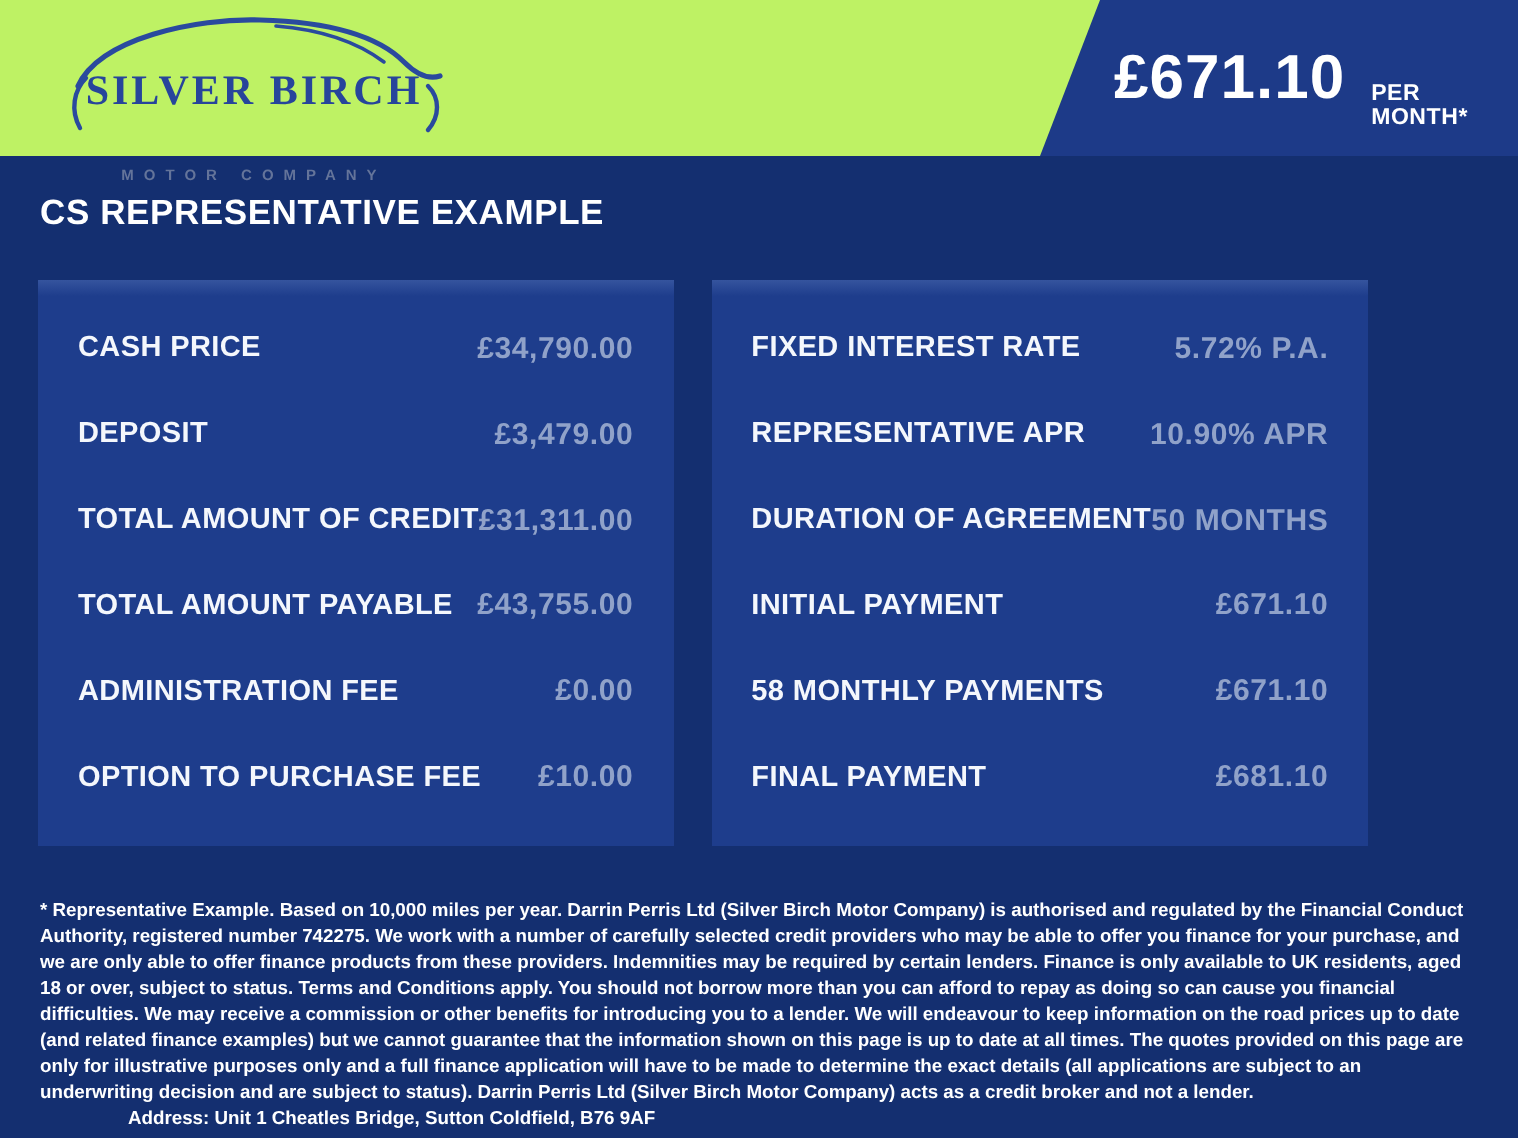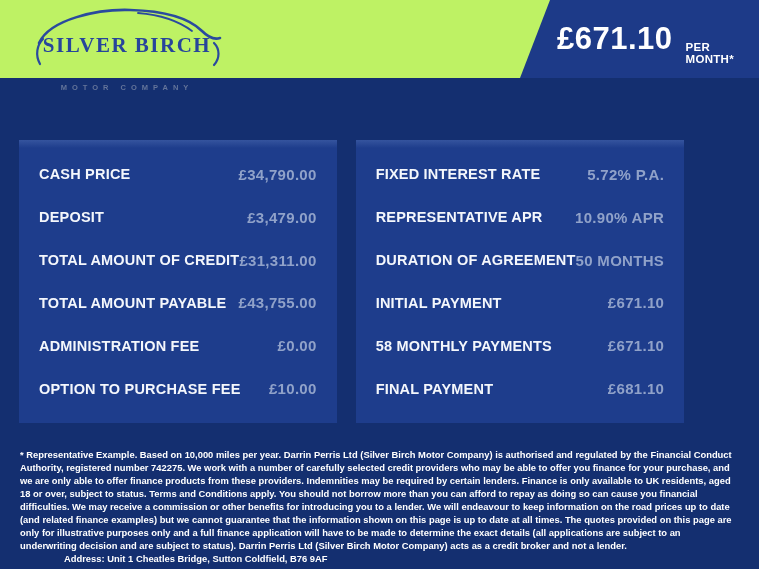--- a/index.html
+++ b/index.html
@@ -75,20 +75,21 @@
       <div class="logo-name">SILVER BIRCH</div>
       <div class="logo-sub">MOTOR COMPANY</div>
     </div>
 
     <div class="price-box">
       <span class="price-amount">£671.10</span>
       <span class="price-period">PER MONTH*</span>
     </div>
   </div>
 
+  <div class="page-title">CS REPRESENTATIVE EXAMPLE</div>
 
   <div class="panels">
 
     <div class="panel">
       <div class="finance-row">
         <span class="row-label">CASH PRICE</span>
         <span class="row-value">£34,790.00</span>
       </div>
       <div class="finance-row">
         <span class="row-label">DEPOSIT</span>

